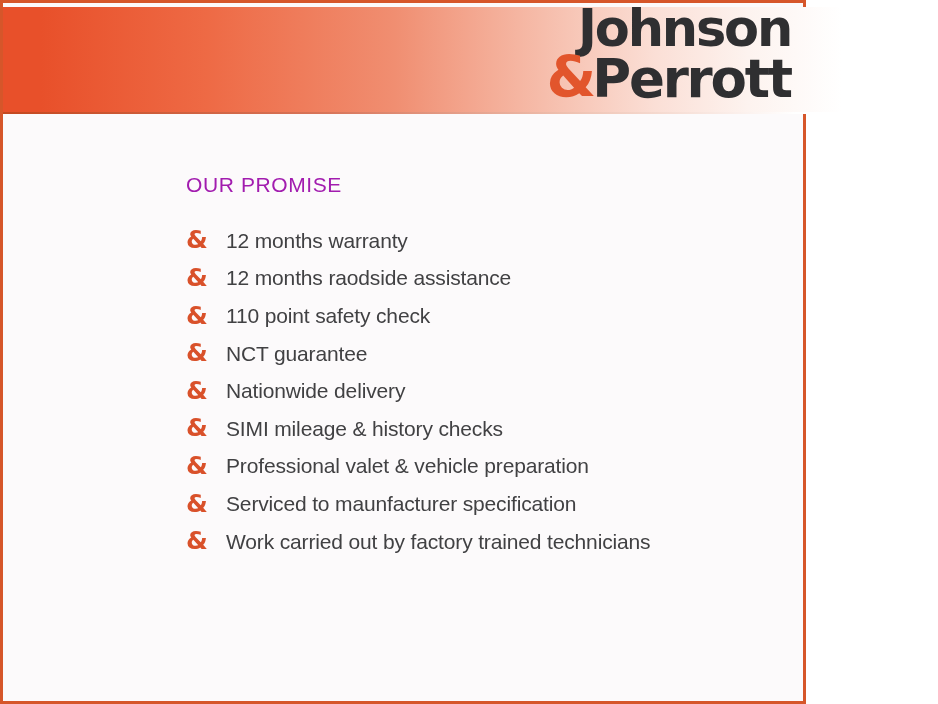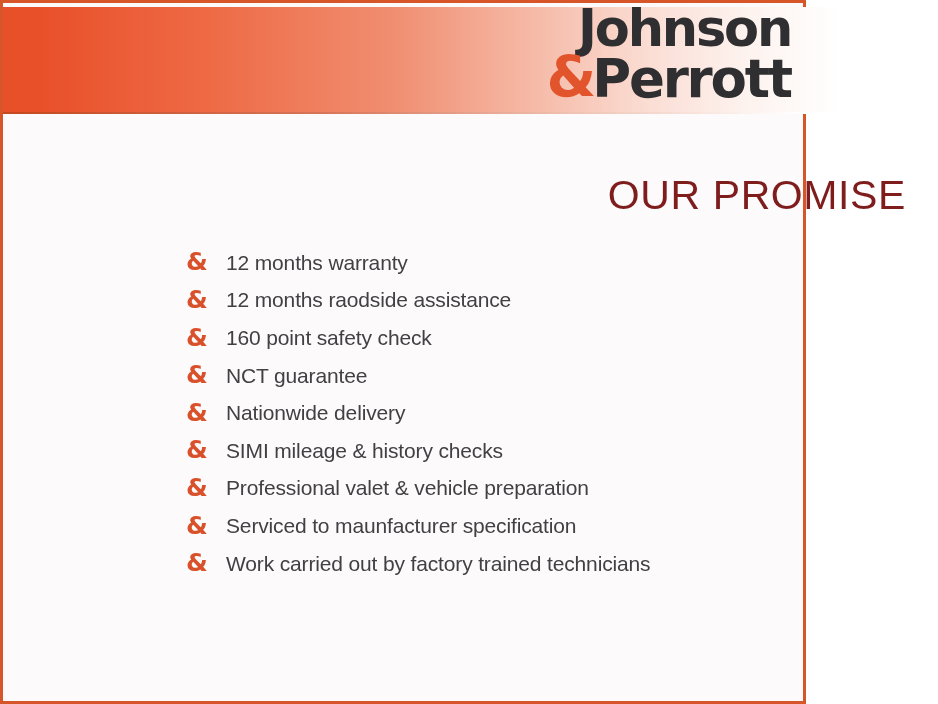--- a/index.html
+++ b/index.html
@@ -86,26 +86,25 @@
   
   .content {
     position: absolute;
     left: 183px;
     top: 170px;
     width: 720px;
   }
 
   .title {
     margin: 0;
-    font-size: 41px;
+    font-size: 21px;
     font-weight: normal;
     letter-spacing: 0.6px;
-    color: #7f1d1d;
+    color: #a21caf;
     line-height: 1.1;
-    text-align: right;
   }
 
   .subtitle {
     margin: 14px 0 0 0;
     font-size: 21px;
     font-weight: normal;
     color: #4c4c4e;
     letter-spacing: -0.1px;
     line-height: 1.2;
   }
@@ -162,21 +161,21 @@
         <span class="item-label">12 months warranty</span>
       </li>
 
       <li class="promise-item">
         <span class="bullet">&amp;</span>
         <span class="item-label">12 months raodside assistance</span>
       </li>
 
       <li class="promise-item">
         <span class="bullet">&amp;</span>
-        <span class="item-label">160 point safety check</span>
+        <span class="item-label">110 point safety check</span>
       </li>
 
       <li class="promise-item">
         <span class="bullet">&amp;</span>
         <span class="item-label">NCT guarantee</span>
       </li>
 
       <li class="promise-item">
         <span class="bullet">&amp;</span>
         <span class="item-label">Nationwide delivery</span>

